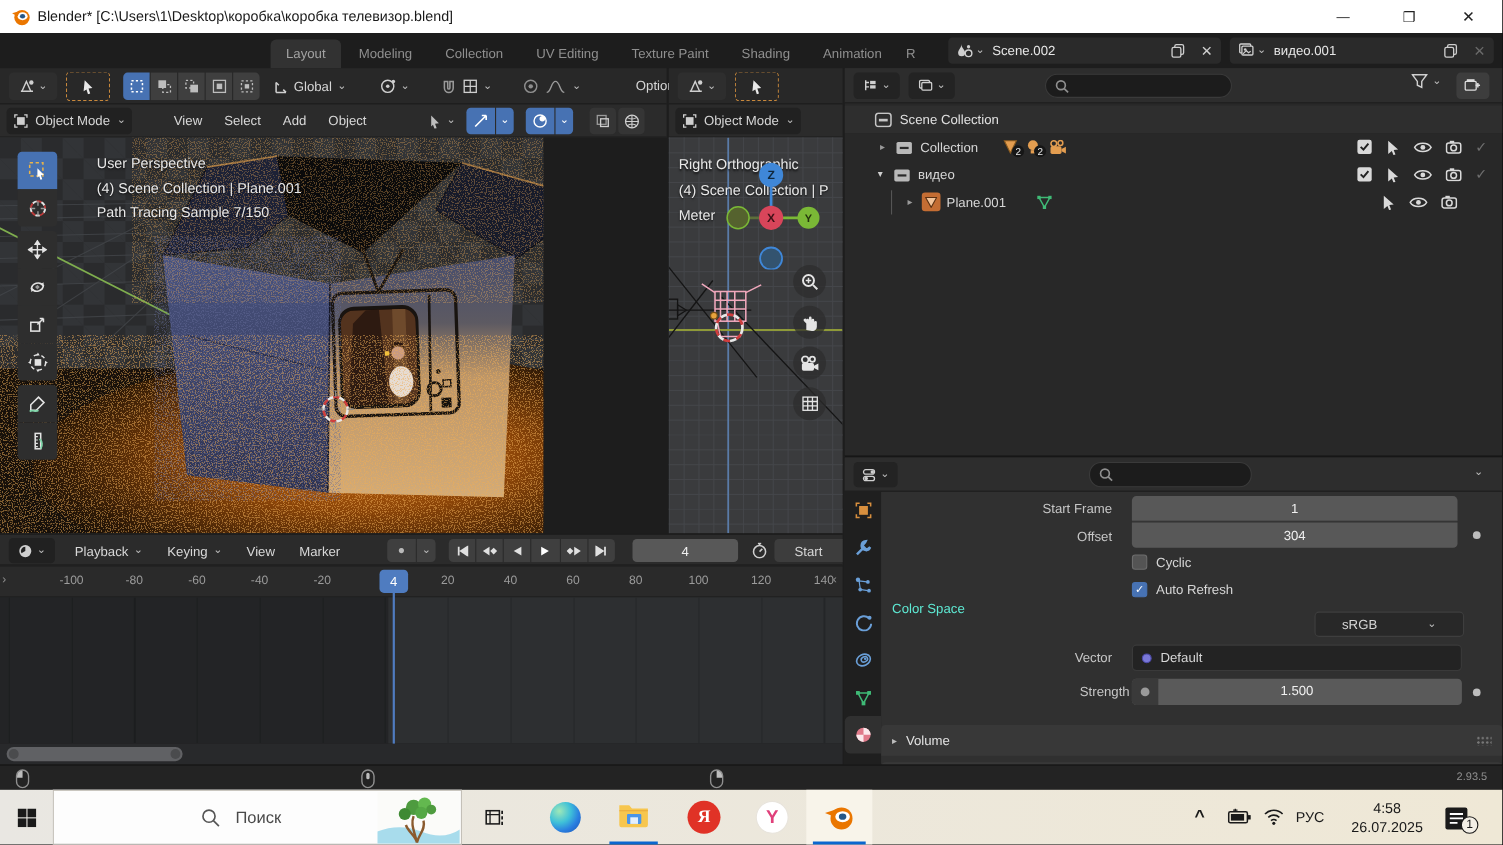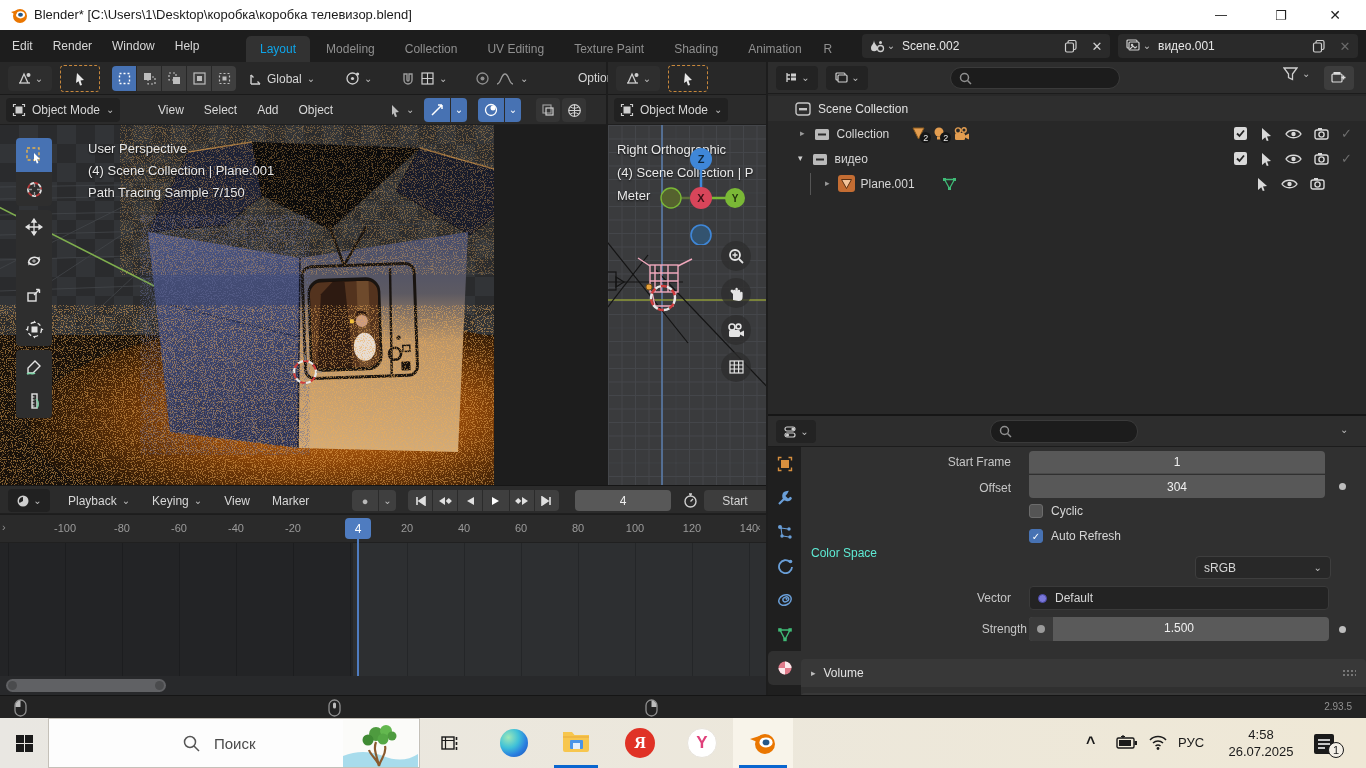--- a/index.html
+++ b/index.html
@@ -13,21 +13,21 @@
   .blue{background:#4772b3!important;color:#fff}
   .pill{background:#1c1c1c;border:1px solid #3a3a3a;border-radius:11px;display:flex;align-items:center}
   .field{background:#585858;color:#f0f0f0;display:flex;align-items:center;justify-content:center;font-size:12px}
   .chev{font-size:10px;color:#bdbdbd;line-height:1}
   .rl{position:absolute;top:7px;transform:translateX(-50%);color:#9b9b9b;font-size:11px}
   .gzbtn{position:absolute;width:30px;height:30px;border-radius:50%;background:rgba(45,45,45,.72);display:flex;align-items:center;justify-content:center}
   .olrow{position:absolute;left:0;width:100%;height:25px;display:flex;align-items:center}
   .olic{width:18px;height:18px;display:flex;align-items:center;justify-content:center;flex:none}
   .proplab{position:absolute;width:210px;text-align:right;color:#c6c6c6;font-size:12px}
   .tab{height:26px;padding:0 14px;display:flex;align-items:center;border-radius:5px 5px 0 0;color:#8f8f8f;font-size:12px}
-  .tabactive{background:#323232;color:#0ea5e9}
+  .tabactive{background:#323232;color:#a3a3a3}
   .menu-item{padding:0 10px;color:#d8d8d8;font-size:12px}
   .ticon{width:36px;height:34px;border-radius:4px;background:#2e2e2e;display:flex;align-items:center;justify-content:center}
   svg{display:block}
   .dotgrid{width:14px;height:9px;background-image:radial-gradient(#777 1px,transparent 1.2px);background-size:4px 4px}
 </style>
 </head>
 <body>
 
 <div id="screen">
 
@@ -40,26 +40,20 @@
           <path d="M1 6 L8 4 L6 9 Z" fill="#ea7600"></path>
         </svg>
     </span>
     <span class="abs" style="left:34px;top:7px;color:#1a1a1a;font-size:13px;white-space:nowrap">Blender* [C:\Users\1\Desktop\коробка\коробка телевизор.blend]</span>
     <div class="abs flex" style="left:1198px;top:0;width:46px;height:30px;justify-content:center;color:#222;font-size:12px">—</div>
     <div class="abs flex" style="left:1258px;top:0;width:46px;height:30px;justify-content:center;color:#222;font-size:13px">❐</div>
     <div class="abs flex" style="left:1312px;top:0;width:46px;height:30px;justify-content:center;color:#222;font-size:14px">✕</div>
   </div>
 
   <div class="abs" style="left:0;top:30px;width:1366px;height:32px;background:#1d1d1d">
-    <div class="abs flex" style="left:2px;top:0;height:32px">
-      <span class="menu-item">Edit</span>
-      <span class="menu-item">Render</span>
-      <span class="menu-item">Window</span>
-      <span class="menu-item">Help</span>
-    </div>
     <div class="abs flex" style="left:246px;top:6px;height:26px;gap:2px">
       <div class="tab tabactive">Layout</div>
       <div class="tab">Modeling</div>
       <div class="tab">Collection</div>
       <div class="tab">UV Editing</div>
       <div class="tab">Texture Paint</div>
       <div class="tab">Shading</div>
       <div class="tab">Animation</div>
       <div class="tab" style="padding:0 6px">R</div>
     </div>
@@ -916,21 +910,21 @@
       <span class="abs" style="left:538px;top:36px;width:7px;height:7px;border-radius:50%;background:#bdbdbd"></span>
       <div class="abs flex" style="left:228px;top:57px;gap:8px">
         <span style="width:14px;height:14px;background:#545454;border:1px solid #6c6c6c;border-radius:3px"></span>
         <span class="txt">Cyclic</span>
       </div>
       <div class="abs flex" style="left:228px;top:82px;gap:8px">
         <span class="flex" style="width:14px;height:14px;background:#4772b3;border:1px solid #4772b3;border-radius:3px;justify-content:center;color:#fff;font-size:10px">✓</span>
         <span class="txt">Auto Refresh</span>
       </div>
       <span class="abs txt" style="left:10px;top:99px;color:#5eead4">Color Space</span>
-      <div class="abs flex" style="left:394px;top:109px;width:136px;height:23px;background:#282828;border:1px solid #3e3e3e;border-radius:4px;padding:0 8px;justify-content:space-between">
+      <div class="abs flex" style="left:394px;top:109px;width:136px;height:23px;background:#282828;border:1px solid #3e3e3e;border-radius:4px;padding:0 24px;justify-content:space-between">
         <span class="txt">sRGB</span>
         <span class="chev">⌄</span>
       </div>
       <span class="proplab" style="left:0;top:144px">Vector</span>
       <div class="abs flex" style="left:228px;top:139px;width:300px;height:24px;background:#232323;border:1px solid #3a3a3a;border-radius:4px;padding:0 8px;gap:8px">
         <span style="width:9px;height:9px;border-radius:50%;background:#7a78d8;border:1px solid #4c4aa8"></span>
         <span class="txt">Default</span>
       </div>
       <span class="proplab" style="left:16px;top:175px">Strength</span>
       <div class="abs" style="left:228px;top:170px;width:300px;height:24px;background:#5a5a5a;border-radius:4px">

